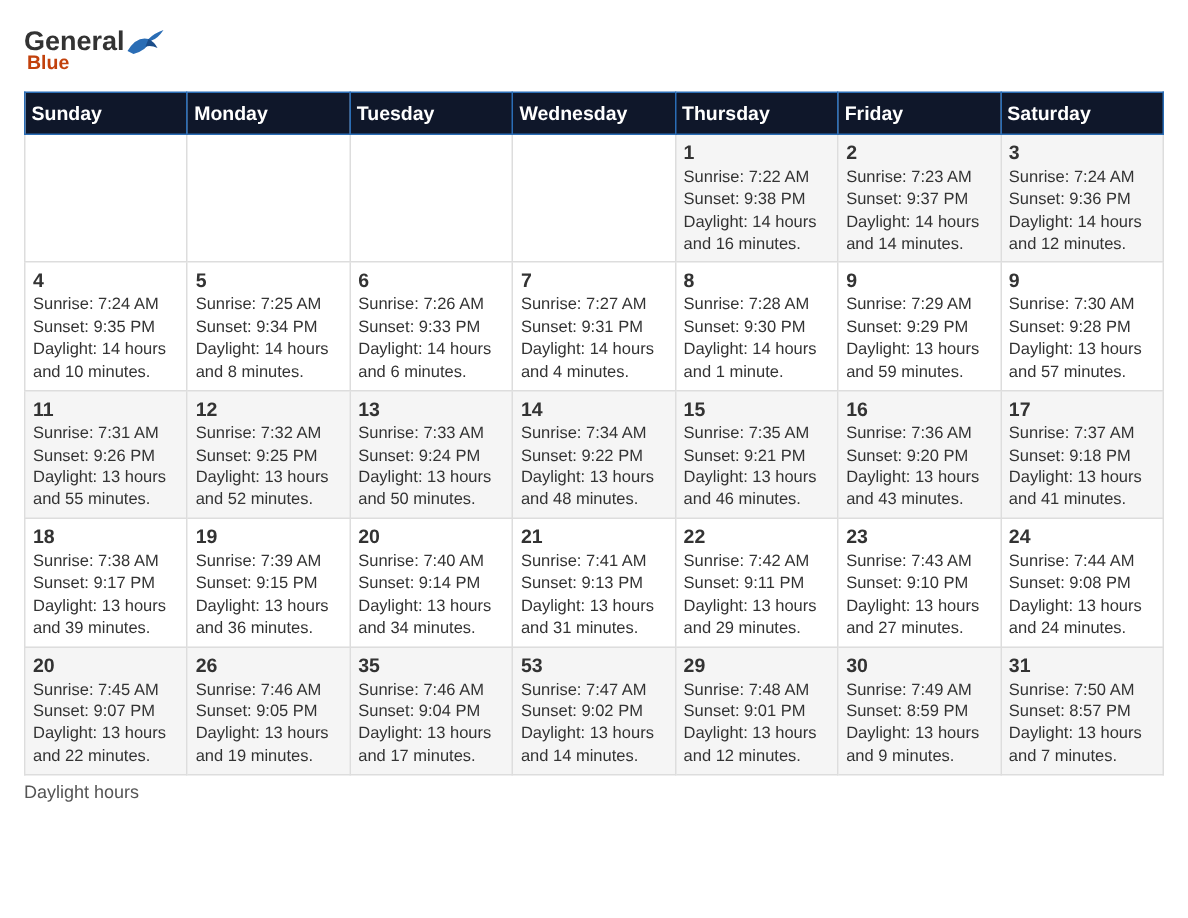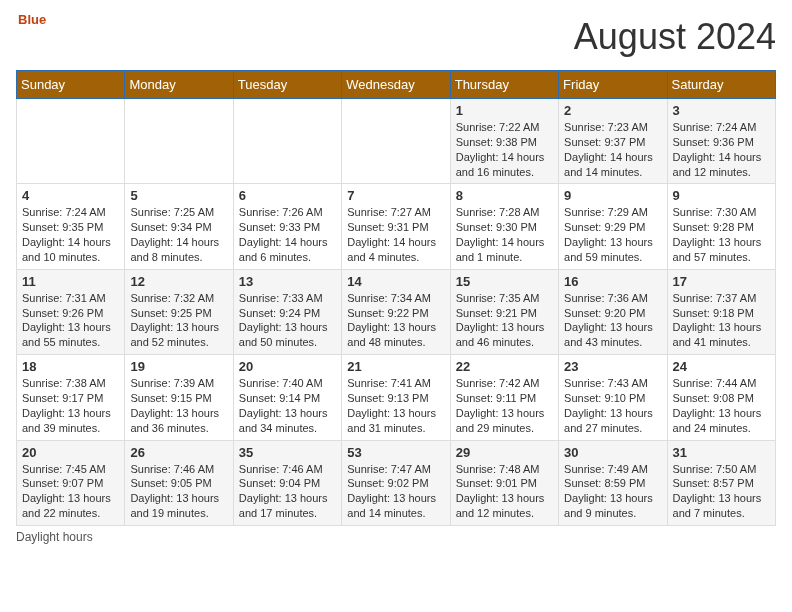--- a/index.html
+++ b/index.html
@@ -90,34 +90,41 @@
     .empty-cell {
       background: #fff !important;
     }
     .footer-note {
       margin-top: 4px;
       font-size: 12px;
       color: #555;
     }
     
     .calendar thead tr th {
-      background-color: #a16207;
+      background-color: #0f172a;
+      font-weight: bold;
     }
   </style>
 </head>
 <body>
 
 <div class="header-area">
   <div class="logo">
     <div style="display:flex; flex-direction:column; align-items:flex-end;">
+      <div style="display:flex; align-items:center;">
+        <span class="logo-text-general">General</span>
+        <svg class="logo-bird" viewBox="0 0 28 22" xmlns="http://www.w3.org/2000/svg">
+          <path d="M2 18 Q8 8 16 10 Q20 6 26 4 Q22 10 18 11 Q14 18 6 20 Z" fill="#2a6db5"></path>
+          <path d="M16 10 Q20 12 22 16 Q18 14 14 15 Z" fill="#1a4d8a"></path>
+        </svg>
+      </div>
       <span class="logo-text-blue" style="margin-top:-4px; align-self:flex-start; padding-left:2px;">Blue</span>
     </div>
   </div>
   <div class="title-area">
-    <div class="month-title">August 2024</div>
   </div>
 </div>
 
 <table class="calendar">
   <thead>
     <tr>
     <th>Sunday</th>
         <th>Monday</th>
         <th>Tuesday</th>
         <th>Wednesday</th>

